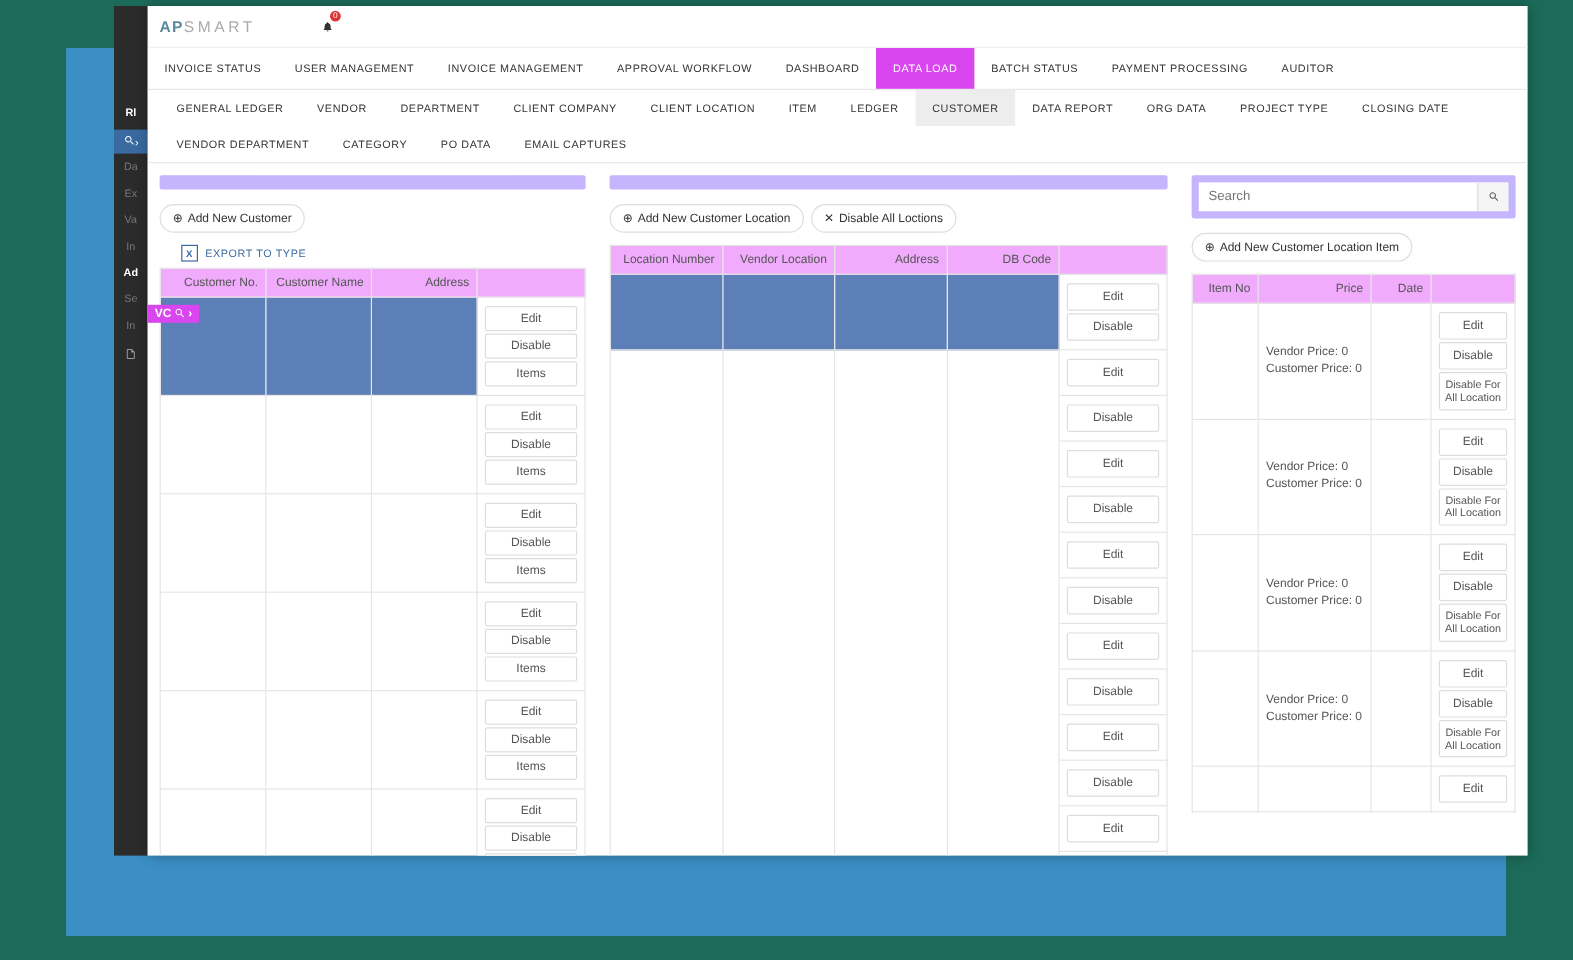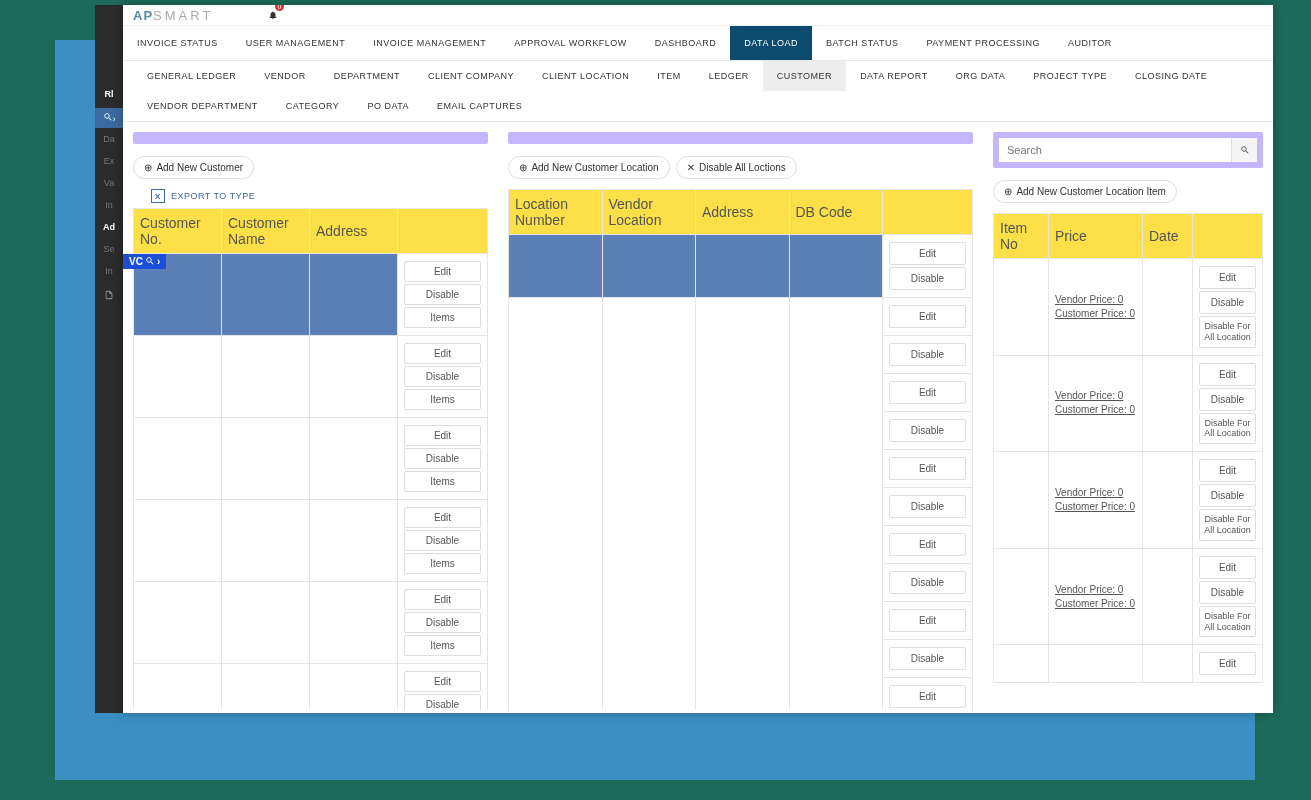--- a/index.html
+++ b/index.html
@@ -4,53 +4,53 @@
 <style>
   * { box-sizing: border-box; margin: 0; padding: 0; }
   body { font-family: Arial, sans-serif; font-size: 11px; background: #1c6b5a; width: 1311px; height: 800px; overflow: hidden; position: relative; }
   .outer-shadow { position: absolute; left: 55px; top: 40px; width: 1200px; height: 740px; background: #3b8fc4; z-index: 0; }
   .sidebar { position: absolute; left: 95px; top: 5px; width: 28px; height: 708px; background: #2b2b2b; z-index: 2; color: #777; font-size: 9px; }
   .sidebar .item { padding: 6px 0; text-align: center; cursor: pointer; }
   .sidebar .item.active { color: #fff; font-weight: bold; }
   .sidebar .icon-item { background: #3b6aa0; color: #fff; padding: 4px 0; text-align: center; position: relative; }
   .sidebar .doc-item { color: #999; padding: 8px 0; text-align: center; }
   .main-wrap { position: absolute; left: 123px; top: 5px; width: 1150px; height: 708px; background: #fff; z-index: 3; overflow: hidden; box-shadow: 0 0 10px rgba(0,0,0,0.3); }
-  .topbar { height: 21px; border-bottom: 1px solid #f0f0f0; display: flex; align-items: center; padding: 0 10px; position: relative; }
+  .topbar { height: 35px; border-bottom: 1px solid #f0f0f0; display: flex; align-items: center; padding: 0 10px; position: relative; }
   .logo { font-size: 13px; letter-spacing: 1px; }
   .logo .ap { color: #5a8a9e; font-weight: bold; }
   .logo .smart { color: #aaa; font-weight: normal; letter-spacing: 3px; }
   .bell { position: absolute; left: 145px; color: #444; font-size: 14px; }
   .bell .badge { position: absolute; top: -5px; right: -6px; background: #d33; color: #fff; border-radius: 50%; font-size: 7px; width: 9px; height: 9px; line-height: 9px; text-align: center; }
   .nav1 { display: flex; font-size: 9px; letter-spacing: 0.5px; color: #333; border-bottom: 1px solid #e8e8e8; }
   .nav1 .tab { padding: 12px 14px; cursor: pointer; }
-  .nav1 .tab.active { background: #0c4a6e; color: #fff; }
+  .nav1 .tab.active { background: #d946ef; color: #fff; }
   .nav2 { display: flex; flex-wrap: wrap; font-size: 9px; letter-spacing: 0.5px; color: #333; border-bottom: 1px solid #e8e8e8; padding-left: 10px; }
   .nav2 .tab { padding: 10px 14px; cursor: pointer; }
   .nav2 .tab.active { background: #ededed; }
   .panels { display: flex; gap: 20px; padding: 10px 0 0 10px; height: calc(100% - 120px); overflow: hidden; }
   .panel { display: flex; flex-direction: column; }
   .panel.p1 { width: 355px; flex-shrink: 0; }
   .panel.p2 { width: 465px; flex-shrink: 0; }
   .panel.p3 { width: 270px; flex-shrink: 0; }
   .search-row { display: flex; border: 6px solid #c4b5fd; border-radius: 2px; margin-bottom: 12px; overflow: hidden; }
   .search-row input { flex: 1; border: none; padding: 6px 8px; font-size: 11px; outline: none; }
   .search-btn { width: 26px; background: #f5f5f5; border: none; border-left: 1px solid #ddd; cursor: pointer; color: #555; }
   .toolbar { display: flex; gap: 6px; margin-bottom: 10px; }
   .btn-round { border: 1px solid #ddd; border-radius: 13px; background: #fff; padding: 5px 10px; font-size: 10px; cursor: pointer; display: flex; align-items: center; gap: 4px; color: #333; }
   .export { display: flex; align-items: center; gap: 6px; color: #3b6aa0; font-size: 9px; letter-spacing: 0.5px; margin-bottom: 5px; padding-left: 18px; }
   .export .xicon { width: 14px; height: 14px; border: 1px solid #3b6aa0; display: flex; align-items: center; justify-content: center; font-size: 8px; color: #3b6aa0; font-weight: bold; }
   table { width: 100%; border-collapse: collapse; table-layout: fixed; }
-  th { text-align: left; font-weight: normal; font-size: 14px; padding: 6px 6px; border: 1px solid #e5e5e5; color: #555; background: #fde047; }
+  th { text-align: right; font-weight: normal; font-size: 10px; padding: 6px 6px; border: 1px solid #e5e5e5; color: #555; background: #f0abfc; }
   td { border: 1px solid #e5e5e5; padding: 5px 6px; vertical-align: middle; font-size: 10px; color: #333; }
   tr.highlight td { background: #5b7fb6; }
   .action-col { text-align: center; }
   .btn-sm { display: block; width: 100%; margin: 2px 0; border: 1px solid #ddd; background: #fff; border-radius: 2px; padding: 4px 4px; font-size: 10px; cursor: pointer; color: #555; }
   .p2 .btn-sm, .p3 .btn-sm { line-height: 1.3; }
-  .price-text { font-size: 10px; color: #555; line-height: 1.4; text-decoration: underline; }
-  .overhang { position: absolute; left: 123px; top: 254px; background: #1d4ed8; color: #fff; font-size: 10px; padding: 2px 6px; display: flex; gap: 2px; z-index: 5; font-weight: bold; }
+  .price-text { font-size: 10px; color: #555; line-height: 1.4; }
+  .overhang { position: absolute; left: 123px; top: 254px; background: #d946ef; color: #fff; font-size: 10px; padding: 2px 6px; display: flex; gap: 2px; z-index: 5; font-weight: bold; }
   svg { width: 10px; height: 10px; }
 </style>
 </head>
 <body>
 
 <div class="outer-shadow"></div>
 
 <div class="sidebar">
   <div style="height:78px"></div>
   <div id="sidebar-list">

